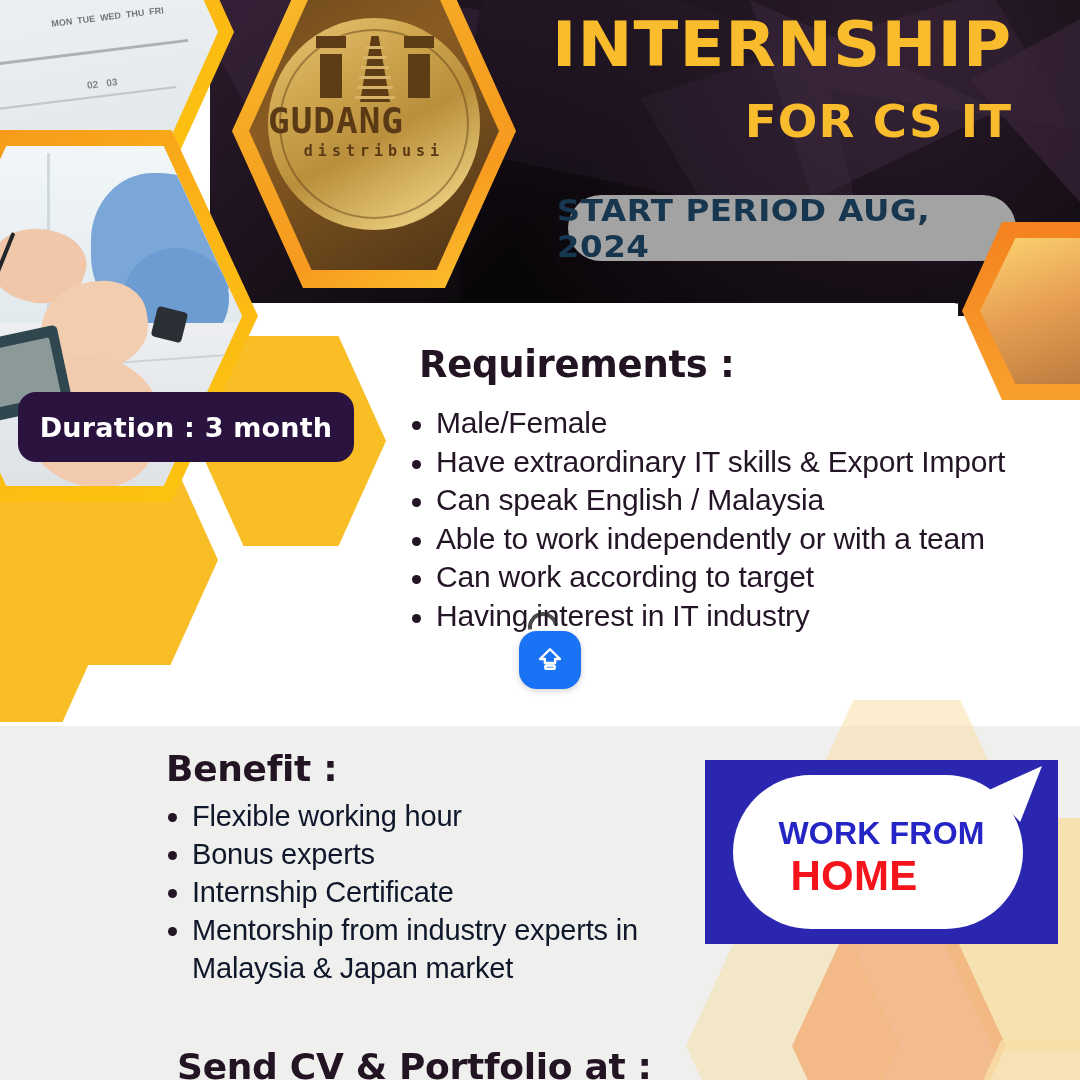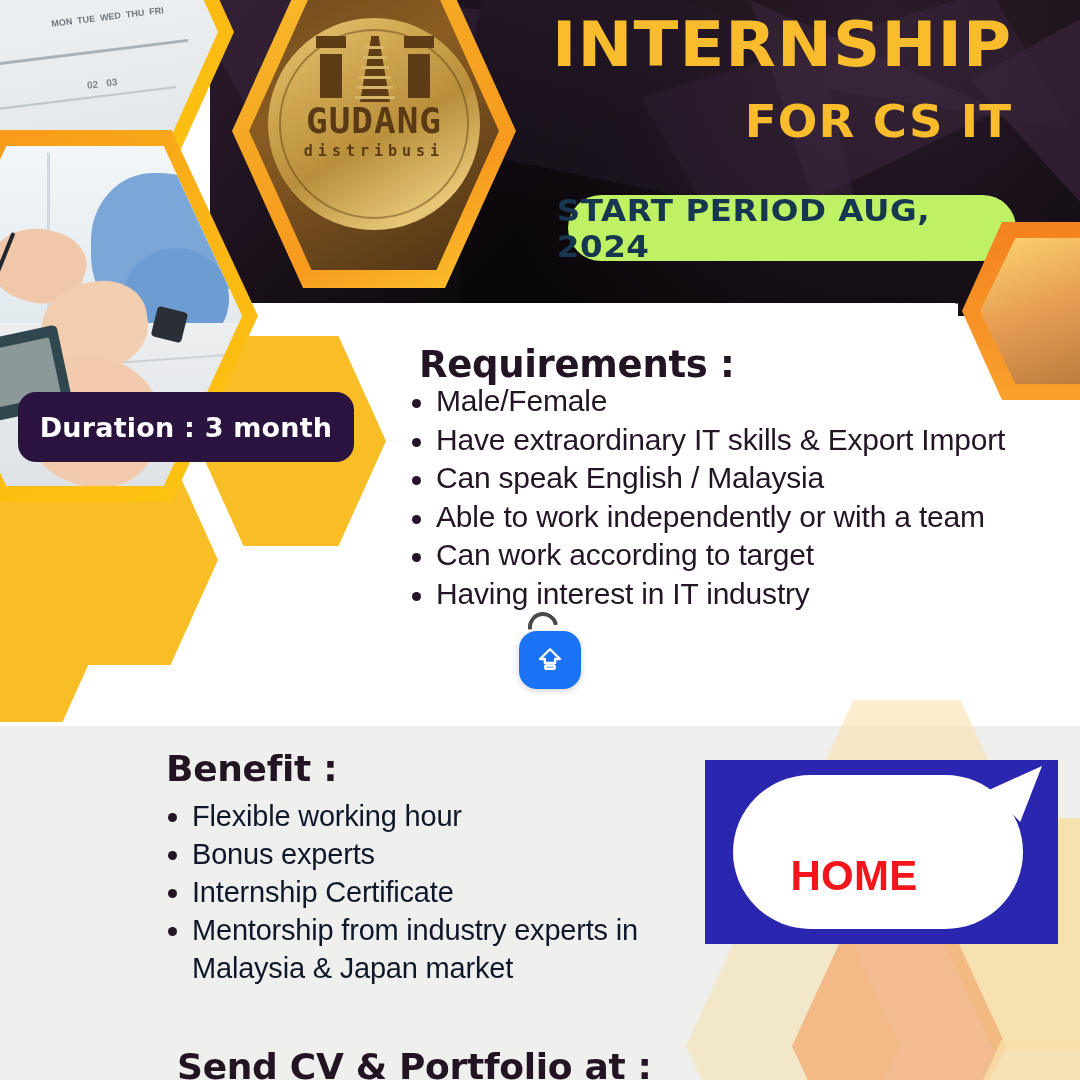--- a/index.html
+++ b/index.html
@@ -51,21 +51,21 @@
   .title-sub{
     position:absolute; right:68px; top:100px;
     font-size:44px; font-weight:900; letter-spacing:1px;
     color:#f9bc2d; font-family:"DejaVu Sans", sans-serif;
     transform:scaleX(1.06); transform-origin:right center; line-height:1;
   }
 
   
   .pill-start{
     position:absolute; left:568px; top:195px; width:448px; height:66px;
-    background:#bef264; border-radius:33px;
+    background:#a3a3a3; border-radius:33px;
     display:flex; align-items:center; justify-content:center;
   }
   .pill-start span{
     font-size:31px; font-weight:900; color:#16374f;
     letter-spacing:.5px; font-family:"DejaVu Sans", sans-serif;
     transform:scaleX(1.05);
   }
 
   
   .hex-right-ring{
@@ -126,21 +126,21 @@
   .hy3 { left:-80px; top:512px; width:190px; height:210px; }
   .hy4 { left:196px; top:336px; width:190px; height:210px; }
   .hy5 { left:-66px; top:140px; width:150px; height:168px; background:#f47c20; }
 
   
   .h-req{
     position:absolute; left:419px; top:343px;
     font-size:37px; font-weight:800; color:#231423;
     font-family:"DejaVu Sans", sans-serif; letter-spacing:-.3px;
   }
-  .list-req{ position:absolute; left:406px; top:382px; width:650px; }
+  .list-req{ position:absolute; left:406px; top:404px; width:650px; }
   .list-req li{
     list-style:none; position:relative; padding-left:30px;
     font-size:30px; line-height:38.5px; color:#241526;
     font-family:"Liberation Sans", sans-serif; font-weight:400;
     letter-spacing:-.2px;
   }
   .list-req li::before{
     content:""; position:absolute; left:6px; top:17px;
     width:9px; height:9px; border-radius:50%; background:#241526;
   }
@@ -239,21 +239,21 @@
   .logo-mark{ position:absolute; left:316px; top:36px; width:118px; height:66px; }
   .lm-l, .lm-r { position:absolute; top:0; width:30px; height:12px; background:#5d3c16; }
   .lm-l{ left:0; } .lm-r{ right:0; }
   .lm-l2, .lm-r2 { position:absolute; top:18px; width:22px; height:44px; background:#5d3c16; }
   .lm-l2{ left:4px; } .lm-r2{ right:4px; }
   .lm-mid{ position:absolute; left:44px; top:0; width:30px; height:66px;
            background:#5d3c16;
            clip-path:polygon(38% 0,62% 0,100% 100%,0 100%); }
   .lm-rung{ position:absolute; background:#d8b469; height:3px; }
   .logo-name{
-    position:absolute; left:268px; top:100px; width:212px; text-align:center;
+    position:absolute; left:268px; top:100px; width:212px; 
     font-size:36px; font-weight:900; color:#5a3a14;
     font-family:"DejaVu Sans Mono", monospace; letter-spacing:1px;
   }
   .logo-sub{
     position:absolute; left:268px; top:142px; width:212px; text-align:center;
     font-size:15px; font-weight:700; color:#5a3a14;
     font-family:"DejaVu Sans Mono", monospace; letter-spacing:5px;
   }
 
   
@@ -367,20 +367,21 @@
   <div class="hex-f hf4"></div>
   <div class="hex-f hf2"></div>
   <div class="hex-f hf5"></div>
   <div class="hex-f hf1"></div>
   <div class="hex-f hf3"></div>
 
   <div class="wfh-box">
     <div class="wfh-bubble"></div>
     <div class="wfh-tail"></div>
   </div>
+  <div class="wfh-t1">WORK FROM</div>
   <div class="wfh-t2">HOME</div>
 
   <div class="cta-send">Send CV &amp; Portfolio at :</div>
 
   <div class="logo-hex-outer"></div>
   <div class="logo-hex-inner"></div>
   <div class="logo-circle"></div>
   <div class="logo-ring"></div>
   <div class="logo-mark">
     <div class="lm-l"></div>

